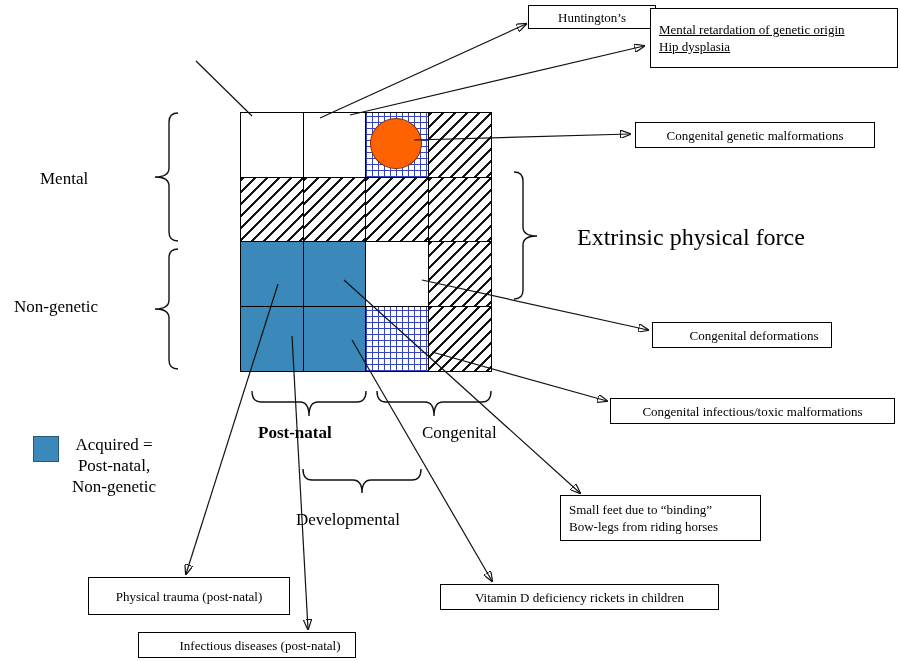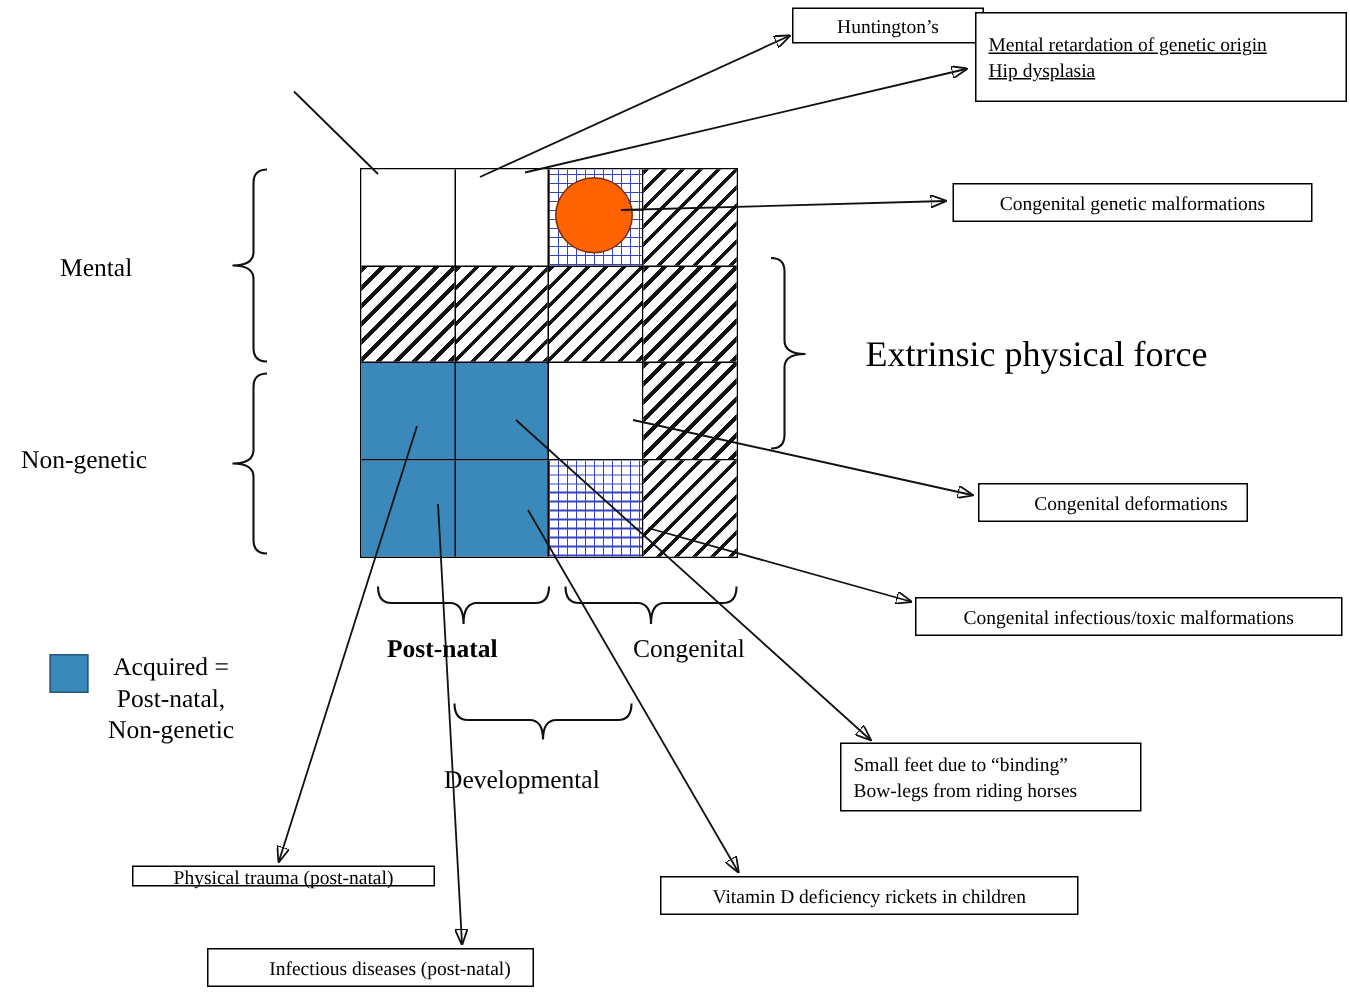--- a/index.html
+++ b/index.html
@@ -146,21 +146,21 @@
 
   <div class="box" style="left:560px;top:495px;width:201px;height:46px;">
     <span>Small feet due to “binding”</span>
     <span>Bow-legs from riding horses</span>
   </div>
 
   <div class="box center" style="left:440px;top:584px;width:279px;height:26px;">
     <span>Vitamin D deficiency rickets in children</span>
   </div>
 
-  <div class="box center" style="left:88px;top:577px;width:202px;height:14px;">
+  <div class="box center" style="left:88px;top:577px;width:202px;height:38px;">
     <span>Physical trauma (post-natal)</span>
   </div>
 
   <div class="box center" style="left:138px;top:632px;width:218px;height:26px;padding-left:34px;">
     <span>Infectious diseases (post-natal)</span>
   </div>
 
 </div>
 
 </body></html>

